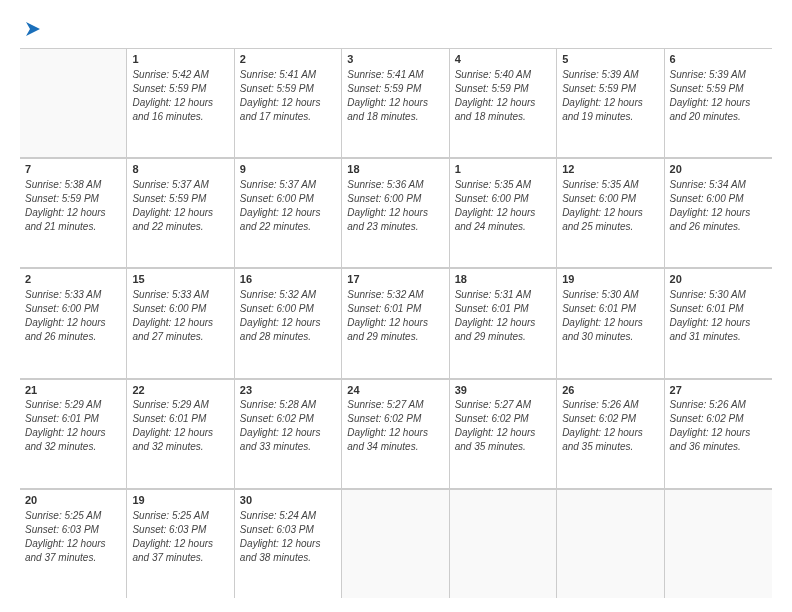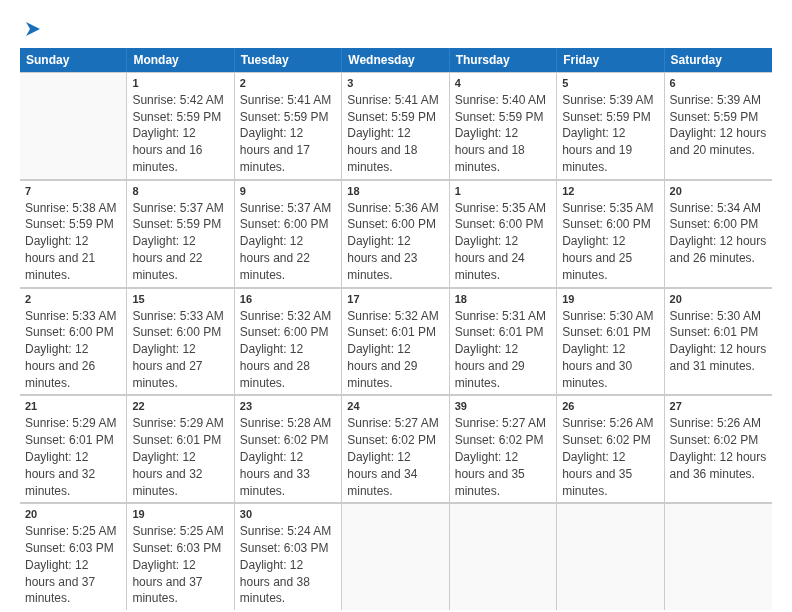--- a/index.html
+++ b/index.html
@@ -91,23 +91,24 @@
     }
     .cal-cell:last-child { border-right: none; }
     .cal-cell.empty { background: #f9f9f9; }
     .day-num {
       font-size: 11px;
       font-weight: bold;
       display: block;
       margin-bottom: 1px;
     }
     .cell-info {
-      font-size: 12px;
+      font-size: 10px;
       color: #444;
       line-height: 1.4;
+      font-style: italic;
     }
   </style>
 </head>
 <body>
 
 <div class="page">
   <div class="header">
     <div class="logo">
       <div style="display:flex;align-items:center;">
         <span class="logo-text">
@@ -118,29 +119,20 @@
         </svg>
       </div>
     </div>
     <div class="title-block">
       <div class="month-title"></div>
       <div class="location"></div>
     </div>
   </div>
 
   <div class="calendar">
-    <div class="cal-header-row">
-    <div class="cal-header-cell">Sunday</div>
-        <div class="cal-header-cell">Monday</div>
-        <div class="cal-header-cell">Tuesday</div>
-        <div class="cal-header-cell">Wednesday</div>
-        <div class="cal-header-cell">Thursday</div>
-        <div class="cal-header-cell">Friday</div>
-        <div class="cal-header-cell">Saturday</div>
-      </div>
     <div class="cal-body">
     <div class="cal-row">
           <div class="cal-cell empty"></div>
           <div class="cal-cell"><span class="day-num">1</span><span class="cell-info">Sunrise: 5:42 AM<br>Sunset: 5:59 PM<br>Daylight: 12 hours and 16 minutes.</span></div>
           <div class="cal-cell"><span class="day-num">2</span><span class="cell-info">Sunrise: 5:41 AM<br>Sunset: 5:59 PM<br>Daylight: 12 hours and 17 minutes.</span></div>
           <div class="cal-cell"><span class="day-num">3</span><span class="cell-info">Sunrise: 5:41 AM<br>Sunset: 5:59 PM<br>Daylight: 12 hours and 18 minutes.</span></div>
           <div class="cal-cell"><span class="day-num">4</span><span class="cell-info">Sunrise: 5:40 AM<br>Sunset: 5:59 PM<br>Daylight: 12 hours and 18 minutes.</span></div>
           <div class="cal-cell"><span class="day-num">5</span><span class="cell-info">Sunrise: 5:39 AM<br>Sunset: 5:59 PM<br>Daylight: 12 hours and 19 minutes.</span></div>
           <div class="cal-cell"><span class="day-num">6</span><span class="cell-info">Sunrise: 5:39 AM<br>Sunset: 5:59 PM<br>Daylight: 12 hours and 20 minutes.</span></div>
         </div>

